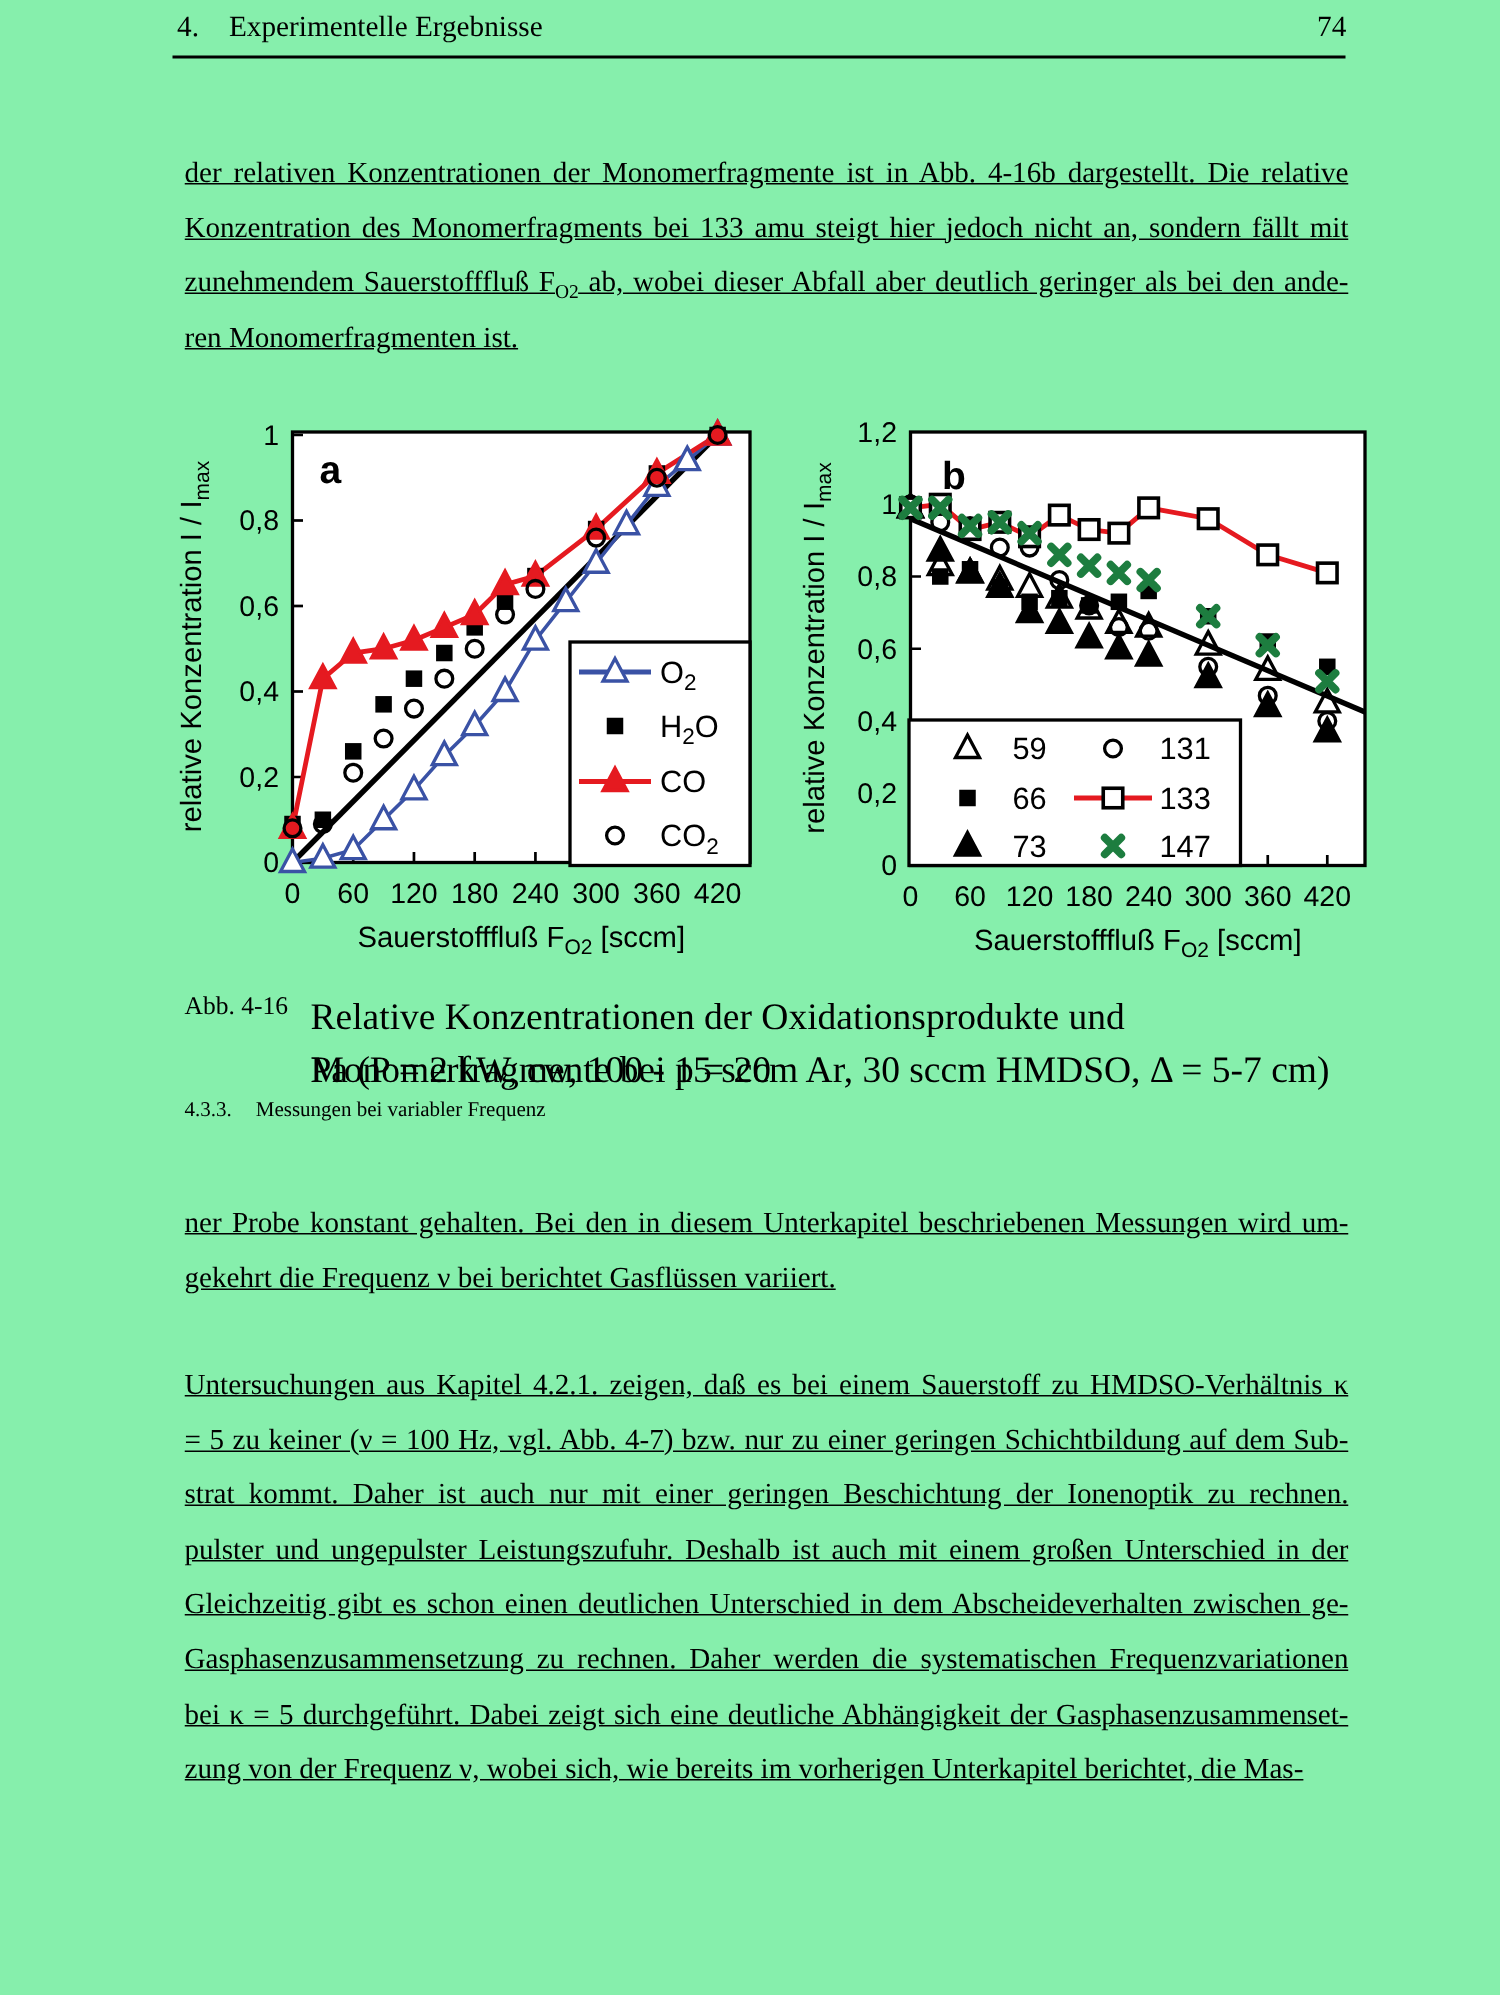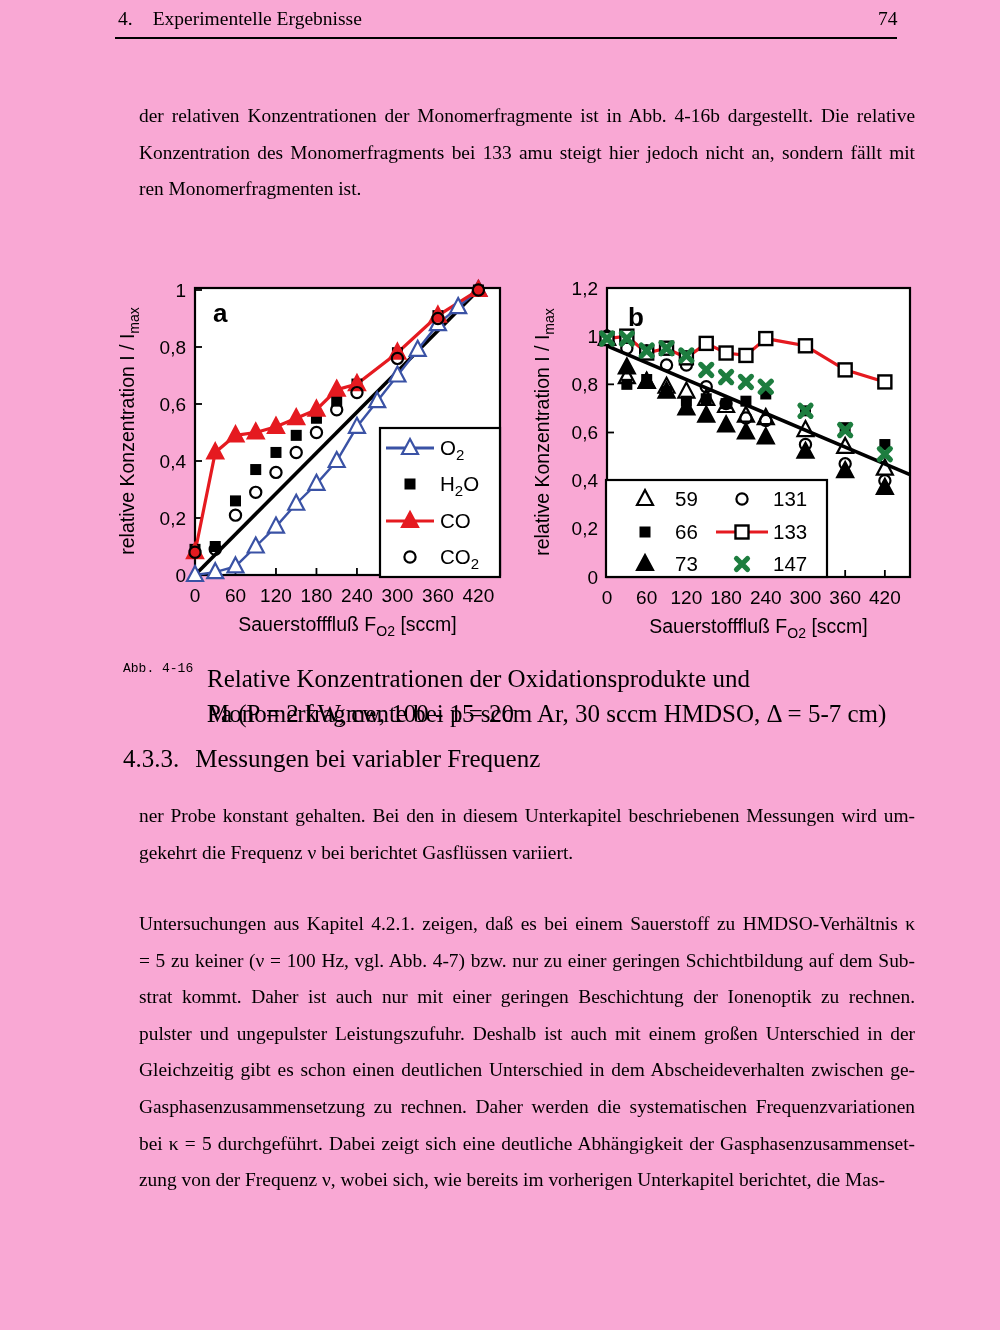--- a/index.html
+++ b/index.html
@@ -1,60 +1,61 @@
 <!DOCTYPE html>
 <html><head>
 <meta charset="utf-8">
 <style>
   html,body { margin:0; padding:0; background:#ffffff; }
   .page {
-    position:relative; width:1000px; height:1330px; background:#f9a8d4;
+    position:relative; width:1000px; height:1330px; background:#86efac;
     font-family:"Liberation Serif", serif; color:#000; overflow:hidden;
   }
   .hdr-left { position:absolute; left:118px; top:8px; font-size:19.5px; }
   .hdr-left .chnum { display:inline-block; margin-right:20px; }
   .hdr-page { position:absolute; left:878px; top:8px; font-size:19.5px; }
   .hdr-rule { position:absolute; left:115px; top:37px; width:782px; height:2px; background:#000; }
 
-  .para { position:absolute; left:139px; width:776px; font-size:19.4px; }
+  .para { position:absolute; left:123px; width:776px; font-size:19.4px;text-decoration:underline; }
   .para .ln { display:block; height:36.6px; line-height:36.6px; overflow:hidden; }
   .para .ln.jl { text-align:justify; text-align-last:justify; }
   sub { font-size:13px; }
 
   #p1 { top:98px; }
   #p2 { top:798px; }
   #p3 { top:906px; }
 
   .fig-svg { position:absolute; top:268px; }
   #chart-a { left:118px; }
   #chart-b { left:533px; }
 
-  .cap-label { position:absolute; left:123px; top:661px; font-size:13px;font-family:Liberation Mono, monospace; }
+  .cap-label { position:absolute; left:123px; top:661px; font-size:17px; }
   .cap-text  { position:absolute; left:207px; top:661px; width:700px; font-size:25px; }
   .cap-text .ln { display:block; height:35px; line-height:35px; }
 
-  .sec-head { position:absolute; left:123px; top:733px; font-size:25px;margin-top:12px; }
+  .sec-head { position:absolute; left:123px; top:733px; font-size:14px; }
   .sec-head .secnum { display:inline-block; margin-right:16px; }
 
   svg text { font-family:"Liberation Sans", sans-serif; fill:#000; }
 </style>
 </head>
 <body>
 
 <div class="page">
 
   <div class="hdr-left">
     <span class="chnum">4.</span><span>Experimentelle Ergebnisse</span>
   </div>
   <div class="hdr-page">74</div>
   <div class="hdr-rule"></div>
 
   <div class="para" id="p1">
       <div class="ln jl">der relativen Konzentrationen der Monomerfragmente ist in Abb. 4-16b dargestellt. Die relative</div>
       <div class="ln jl">Konzentration des Monomerfragments bei 133 amu steigt hier jedoch nicht an, sondern fällt mit</div>
+      <div class="ln jl">zunehmendem Sauerstofffluß F<sub>O2</sub> ab, wobei dieser Abfall aber deutlich geringer als bei den ande-</div>
       <div class="ln">ren Monomerfragmenten ist.</div>
     </div>
 
   <svg id="chart-a" class="fig-svg" width="392" height="385">
       <rect x="77" y="20" width="305" height="287" fill="#fff" stroke="#000" stroke-width="2.2"></rect>
       <line x1="77" y1="249.99900695134062" x2="84" y2="249.99900695134062" stroke="#000" stroke-width="1.8"></line>
       <line x1="77" y1="192.9980139026812" x2="84" y2="192.9980139026812" stroke="#000" stroke-width="1.8"></line>
       <line x1="77" y1="135.99702085402183" x2="84" y2="135.99702085402183" stroke="#000" stroke-width="1.8"></line>
       <line x1="77" y1="78.99602780536242" x2="84" y2="78.99602780536242" stroke="#000" stroke-width="1.8"></line>
       <line x1="77" y1="21.995034756703035" x2="84" y2="21.995034756703035" stroke="#000" stroke-width="1.8"></line>

